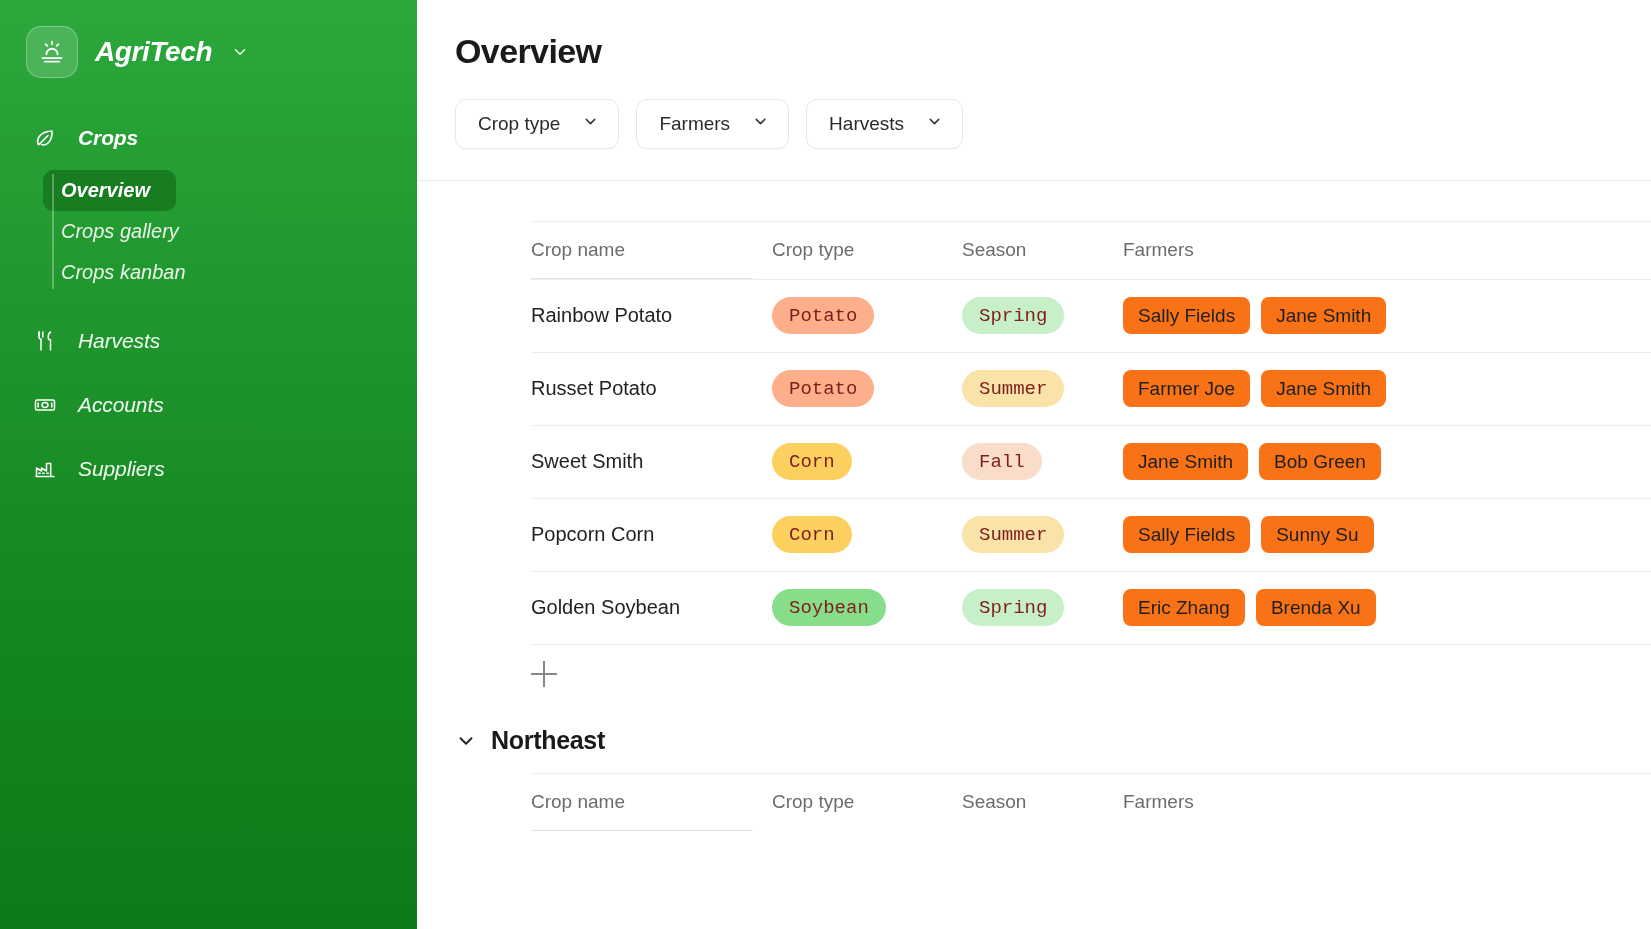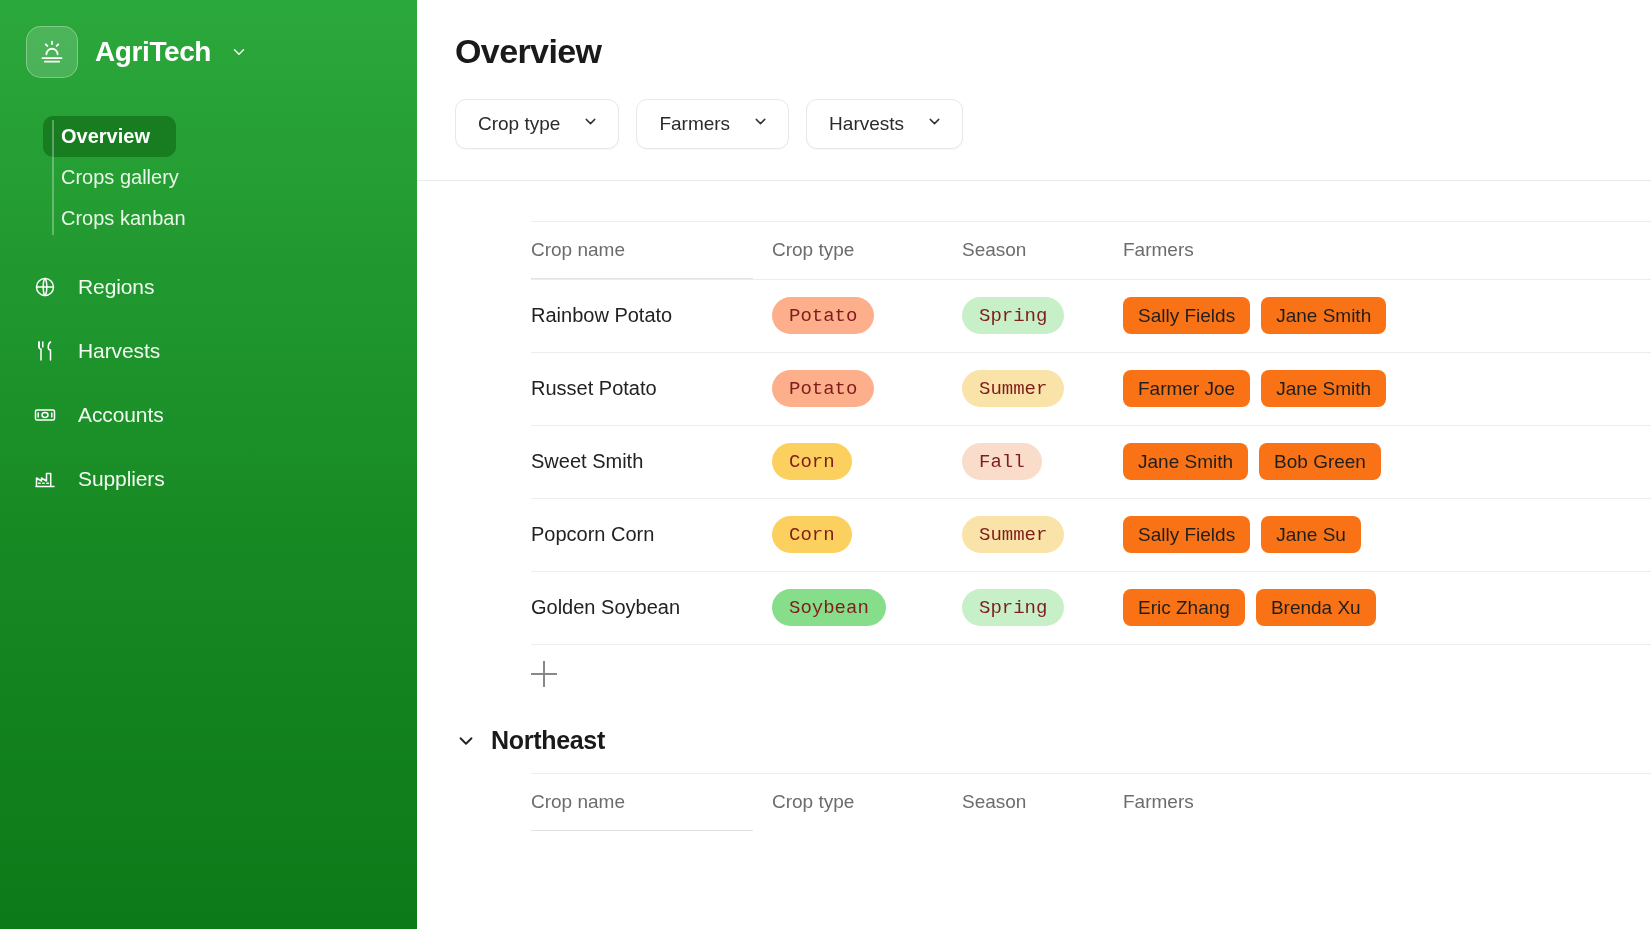--- a/index.html
+++ b/index.html
@@ -10,20 +10,21 @@
     background: #ffffff;
   }
   .app { display: flex; width: 1651px; height: 929px; }
 
   
   .sidebar {
     width: 417px; height: 929px; flex: 0 0 417px;
     background: linear-gradient(180deg, #2BA83B 0%, #21982F 30%, #168722 62%, #0C7A18 100%);
     position: relative;
     color: #ffffff;
+    font-style: italic;
   }
   .brand { display: flex; align-items: center; gap: 17px; padding: 26px 0 0 26px; }
   .brand-logo {
     width: 52px; height: 52px; border-radius: 15px;
     background: rgba(255,255,255,0.16);
     border: 1px solid rgba(255,255,255,0.30);
     display: flex; align-items: center; justify-content: center;
   }
   .brand-name { font-size: 28px; font-weight: 700; letter-spacing: -0.4px; color: #fff; }
   .brand-caret { margin-left: 2px; display: flex; align-items: center; opacity: .92; }
@@ -138,39 +139,38 @@
       <div class="brand-name">AgriTech</div>
       <div class="brand-caret">
         <svg width="18" height="18" viewBox="0 0 24 24" fill="none" stroke="#ffffff" stroke-width="2" stroke-linecap="round" stroke-linejoin="round">
             <polyline points="6 9 12 15 18 9"></polyline>
           </svg>
       </div>
     </div>
 
     <nav class="nav">
 
+      <div class="nav-group-head">
+        <span class="nav-icon">
+          <svg width="24" height="24" viewBox="0 0 24 24" fill="none" stroke="#ffffff" stroke-width="1.6" stroke-linecap="round" stroke-linejoin="round">
+            <path d="M5.5 18.5C3 14 6 5.5 19 5c.5 11-6 15-10.5 13.5"></path>
+            <path d="M6 18.5L15 9.5"></path>
+          </svg>
+        </span>
+        <span class="nav-label">Crops</span>
+      </div>
 
       <div class="subnav">
         <div class="subnav-item active">Overview</div>
         <div class="subnav-item">Crops gallery</div>
         <div class="subnav-item">Crops kanban</div>
       </div>
 
       <div class="nav-spacer"></div>
 
-      <div class="nav-item">
-        <span class="nav-icon">
-          <svg width="24" height="24" viewBox="0 0 24 24" fill="none" stroke="#ffffff" stroke-width="1.5">
-            <circle cx="12" cy="12" r="8.5"></circle>
-              <path d="M3.5 12h17"></path>
-              <path d="M12 3.5c2.4 2.6 2.4 14.4 0 17c-2.4-2.6-2.4-14.4 0-17z"></path>
-          </svg>
-        </span>
-        <span class="nav-label">Regions</span>
-      </div>
 
       <div class="nav-item">
         <span class="nav-icon">
           <svg width="24" height="24" viewBox="0 0 24 24" fill="none" stroke="#ffffff" stroke-width="1.5" stroke-linecap="round" stroke-linejoin="round">
             <path d="M6 3v5a2 2 0 0 0 2 2v11"></path>
               <path d="M6 3v5"></path>
               <path d="M9.8 3v5"></path>
             <path d="M17.5 3c-1.6 1-2.3 3-2.3 5.2 0 1.6.8 2.6 2.3 2.8V21"></path>
           </svg>
         </span>
@@ -293,21 +293,21 @@
         <div class="trow">
           <div class="cell c-name td-name">Popcorn Corn</div>
           <div class="cell c-type">
               <span class="badge" style="background: rgb(252, 208, 94);">Corn</span>
             </div>
           <div class="cell c-season">
               <span class="badge" style="background: rgb(250, 227, 168);">Summer</span>
             </div>
           <div class="cell c-farmers">
             <span class="chip">Sally Fields</span>
-            <span class="chip">Jane Su</span>
+            <span class="chip">Sunny Su</span>
           </div>
         </div>
 
         <div class="trow">
           <div class="cell c-name td-name">Golden Soybean</div>
           <div class="cell c-type">
               <span class="badge" style="background: rgb(134, 221, 138);">Soybean</span>
             </div>
           <div class="cell c-season">
               <span class="badge" style="background: rgb(199, 240, 200);">Spring</span>

